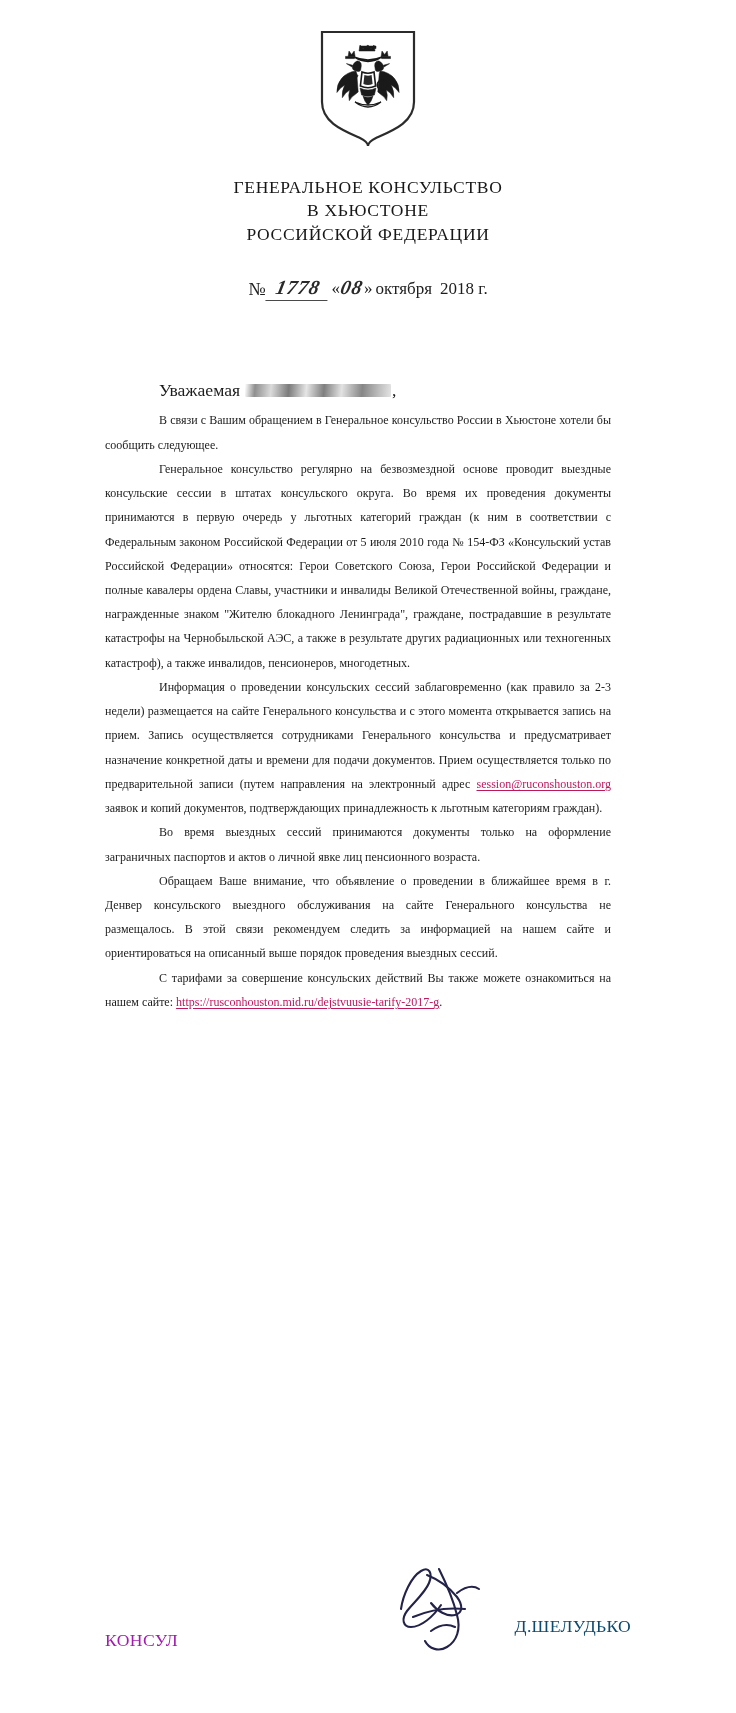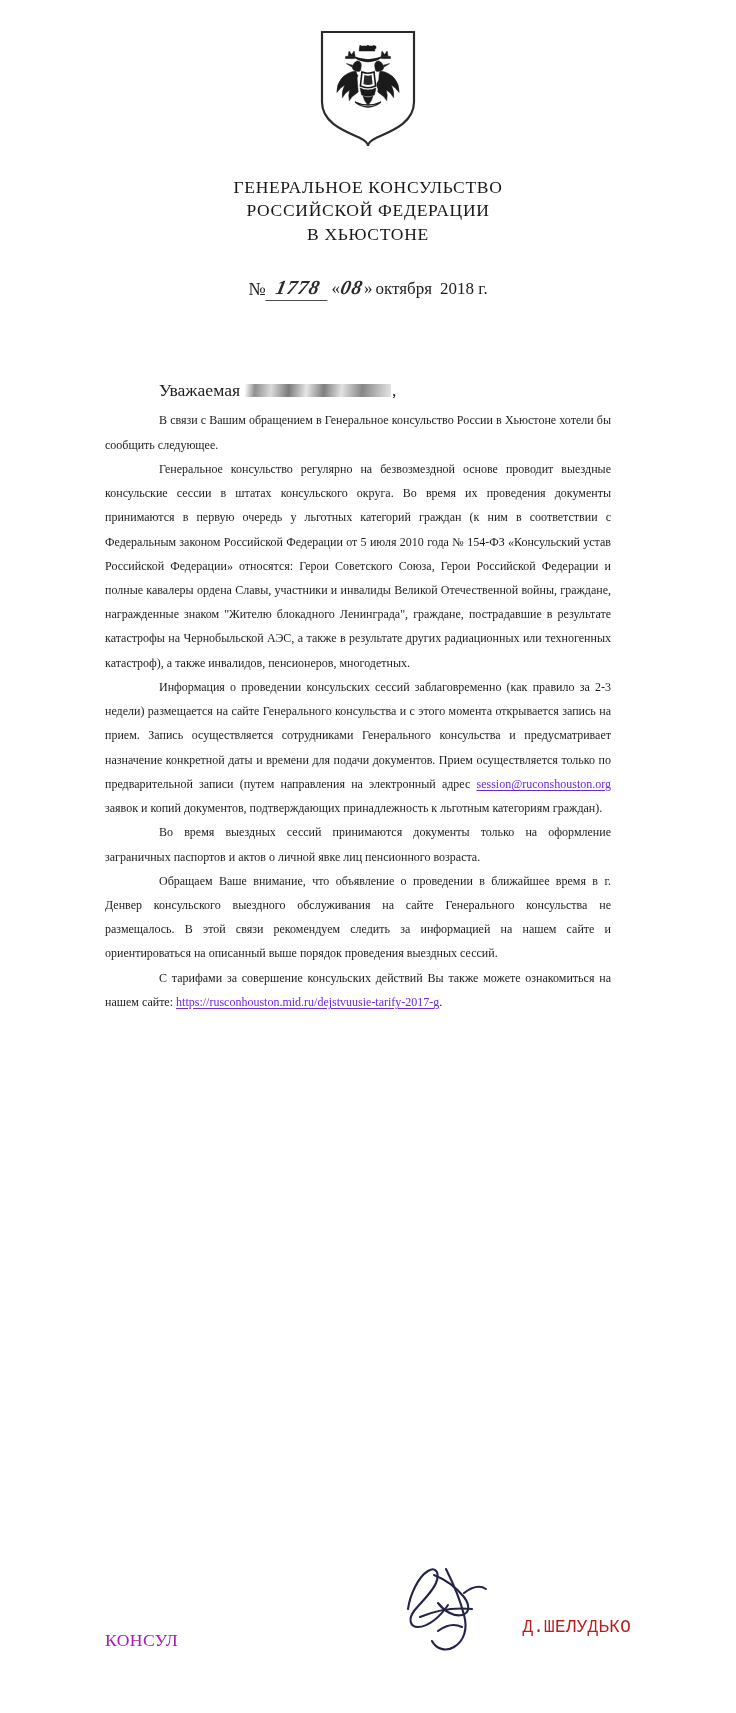--- a/index.html
+++ b/index.html
@@ -101,21 +101,21 @@
     width: 146px;
     height: 13px;
     vertical-align: -1px;
     margin: 0 1px 0 5px;
     background:
       linear-gradient(95deg, rgba(110,110,110,0.0) 0%, rgba(105,105,105,0.75) 7%, rgba(150,150,150,0.35) 18%, rgba(90,90,90,0.8) 30%, rgba(170,170,170,0.3) 42%, rgba(95,95,95,0.8) 54%, rgba(165,165,165,0.32) 66%, rgba(100,100,100,0.78) 80%, rgba(130,130,130,0.5) 92%, rgba(120,120,120,0.2) 100%);
     filter: blur(0.6px);
     border-radius: 1px;
   }
   a.link, .link {
-    color: #6d28d9;
+    color: #be185d;
     text-decoration: underline;
     text-underline-offset: 2px;
   }
 
   
   .signature-block {
     position: absolute;
     left: 0;
     right: 0;
     bottom: 62px;
@@ -136,24 +136,23 @@
   }
   .sig-mark {
     width: 130px;
     height: 96px;
     margin-right: 2px;
     line-height: 0;
   }
   .sig-name {
     font-size: 17.6px;
     letter-spacing: 0.3px;
-    color: #b91c1c;
+    color: #0c4a6e;
     padding-bottom: 18px;
     white-space: nowrap;
-    font-family: Liberation Mono, monospace;
   }
 </style>
 </head>
 <body>
 
 <div class="page">
 
   <div class="letterhead">
     <div class="coat-of-arms">
       <svg viewBox="0 0 104 116" width="104" height="116" xmlns="http://www.w3.org/2000/svg">
@@ -193,22 +192,22 @@
           <path d="M36.6 62 l4 -16" stroke-width="2"></path>
           <path d="M40.2 43.4 l2 2.6 -2.6 1.6 -2 -2.6z"></path>
 
           <path d="M39 72 q13 6 26 0 q-13 10 -26 0z" fill="none" stroke-width="1.3"></path>
         </g>
       </svg>
     </div>
 
     <div class="org-block">
       <div class="org-line">ГЕНЕРАЛЬНОЕ КОНСУЛЬСТВО</div>
+      <div class="org-line">В ХЬЮСТОНЕ</div>
       <div class="org-line">РОССИЙСКОЙ ФЕДЕРАЦИИ</div>
-      <div class="org-line">В ХЬЮСТОНЕ</div>
     </div>
 
     <div class="refline">
       <span class="numsign">№</span><span class="hand hand-num">1778</span><span>«</span><span class="hand hand-day">08</span><span>»</span><span class="ref-month">октября</span><span class="ref-year">2018</span>
       <span>г.</span>
     </div>
   </div>
 
   <div class="body-area">
 

